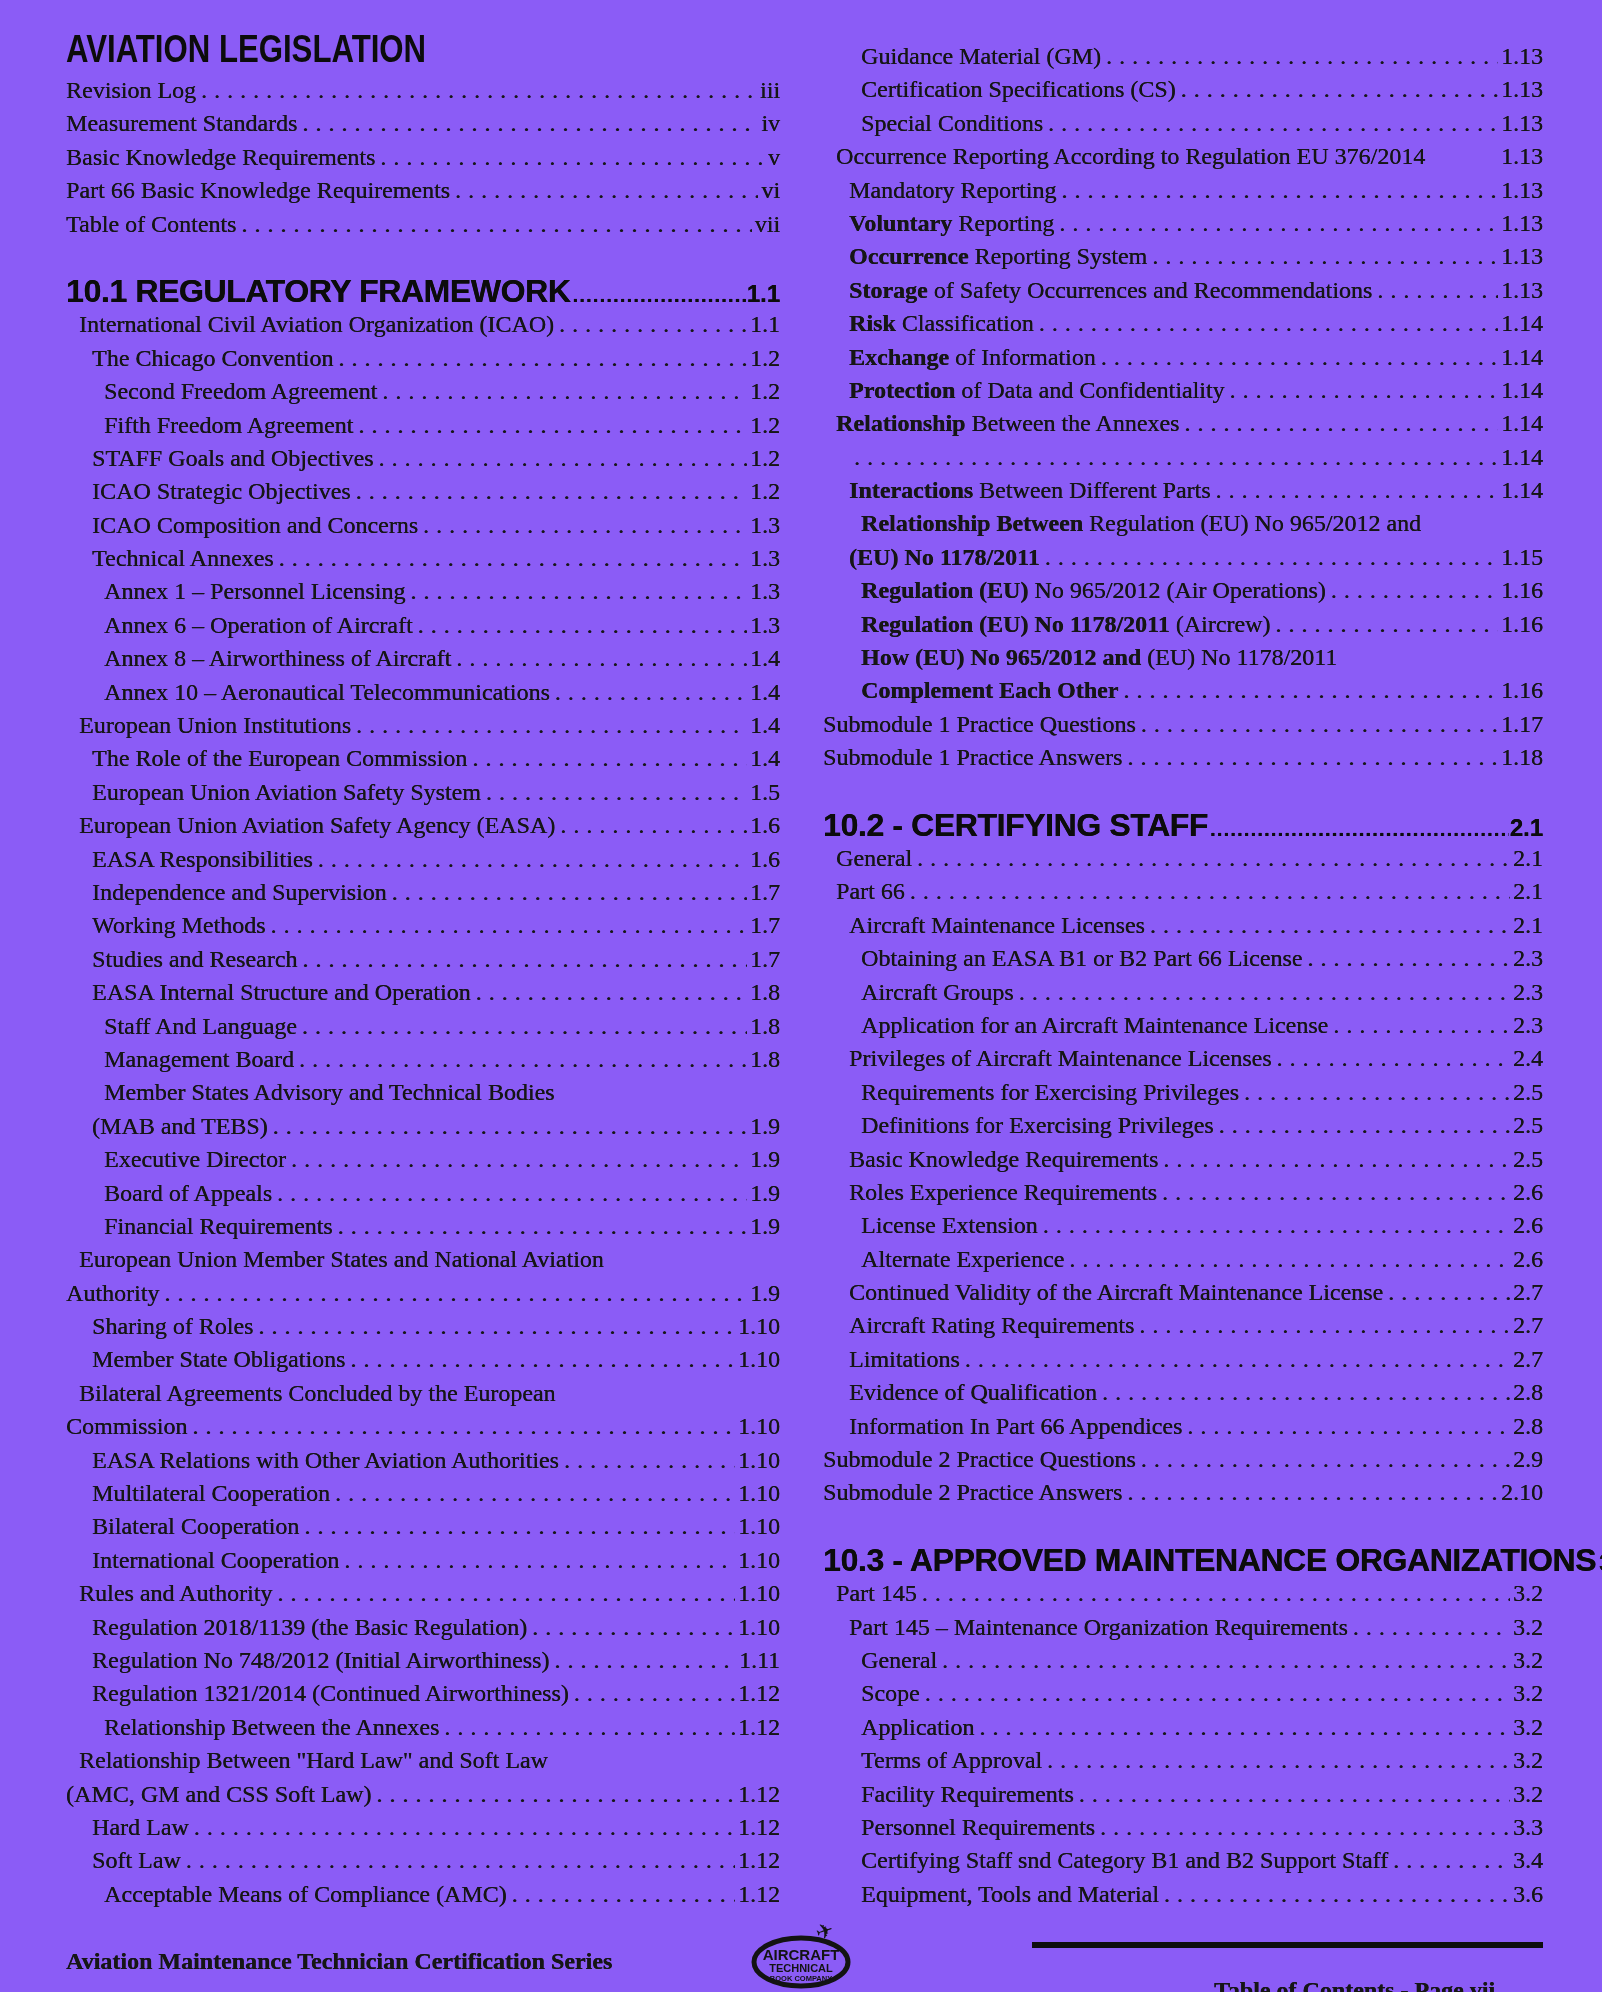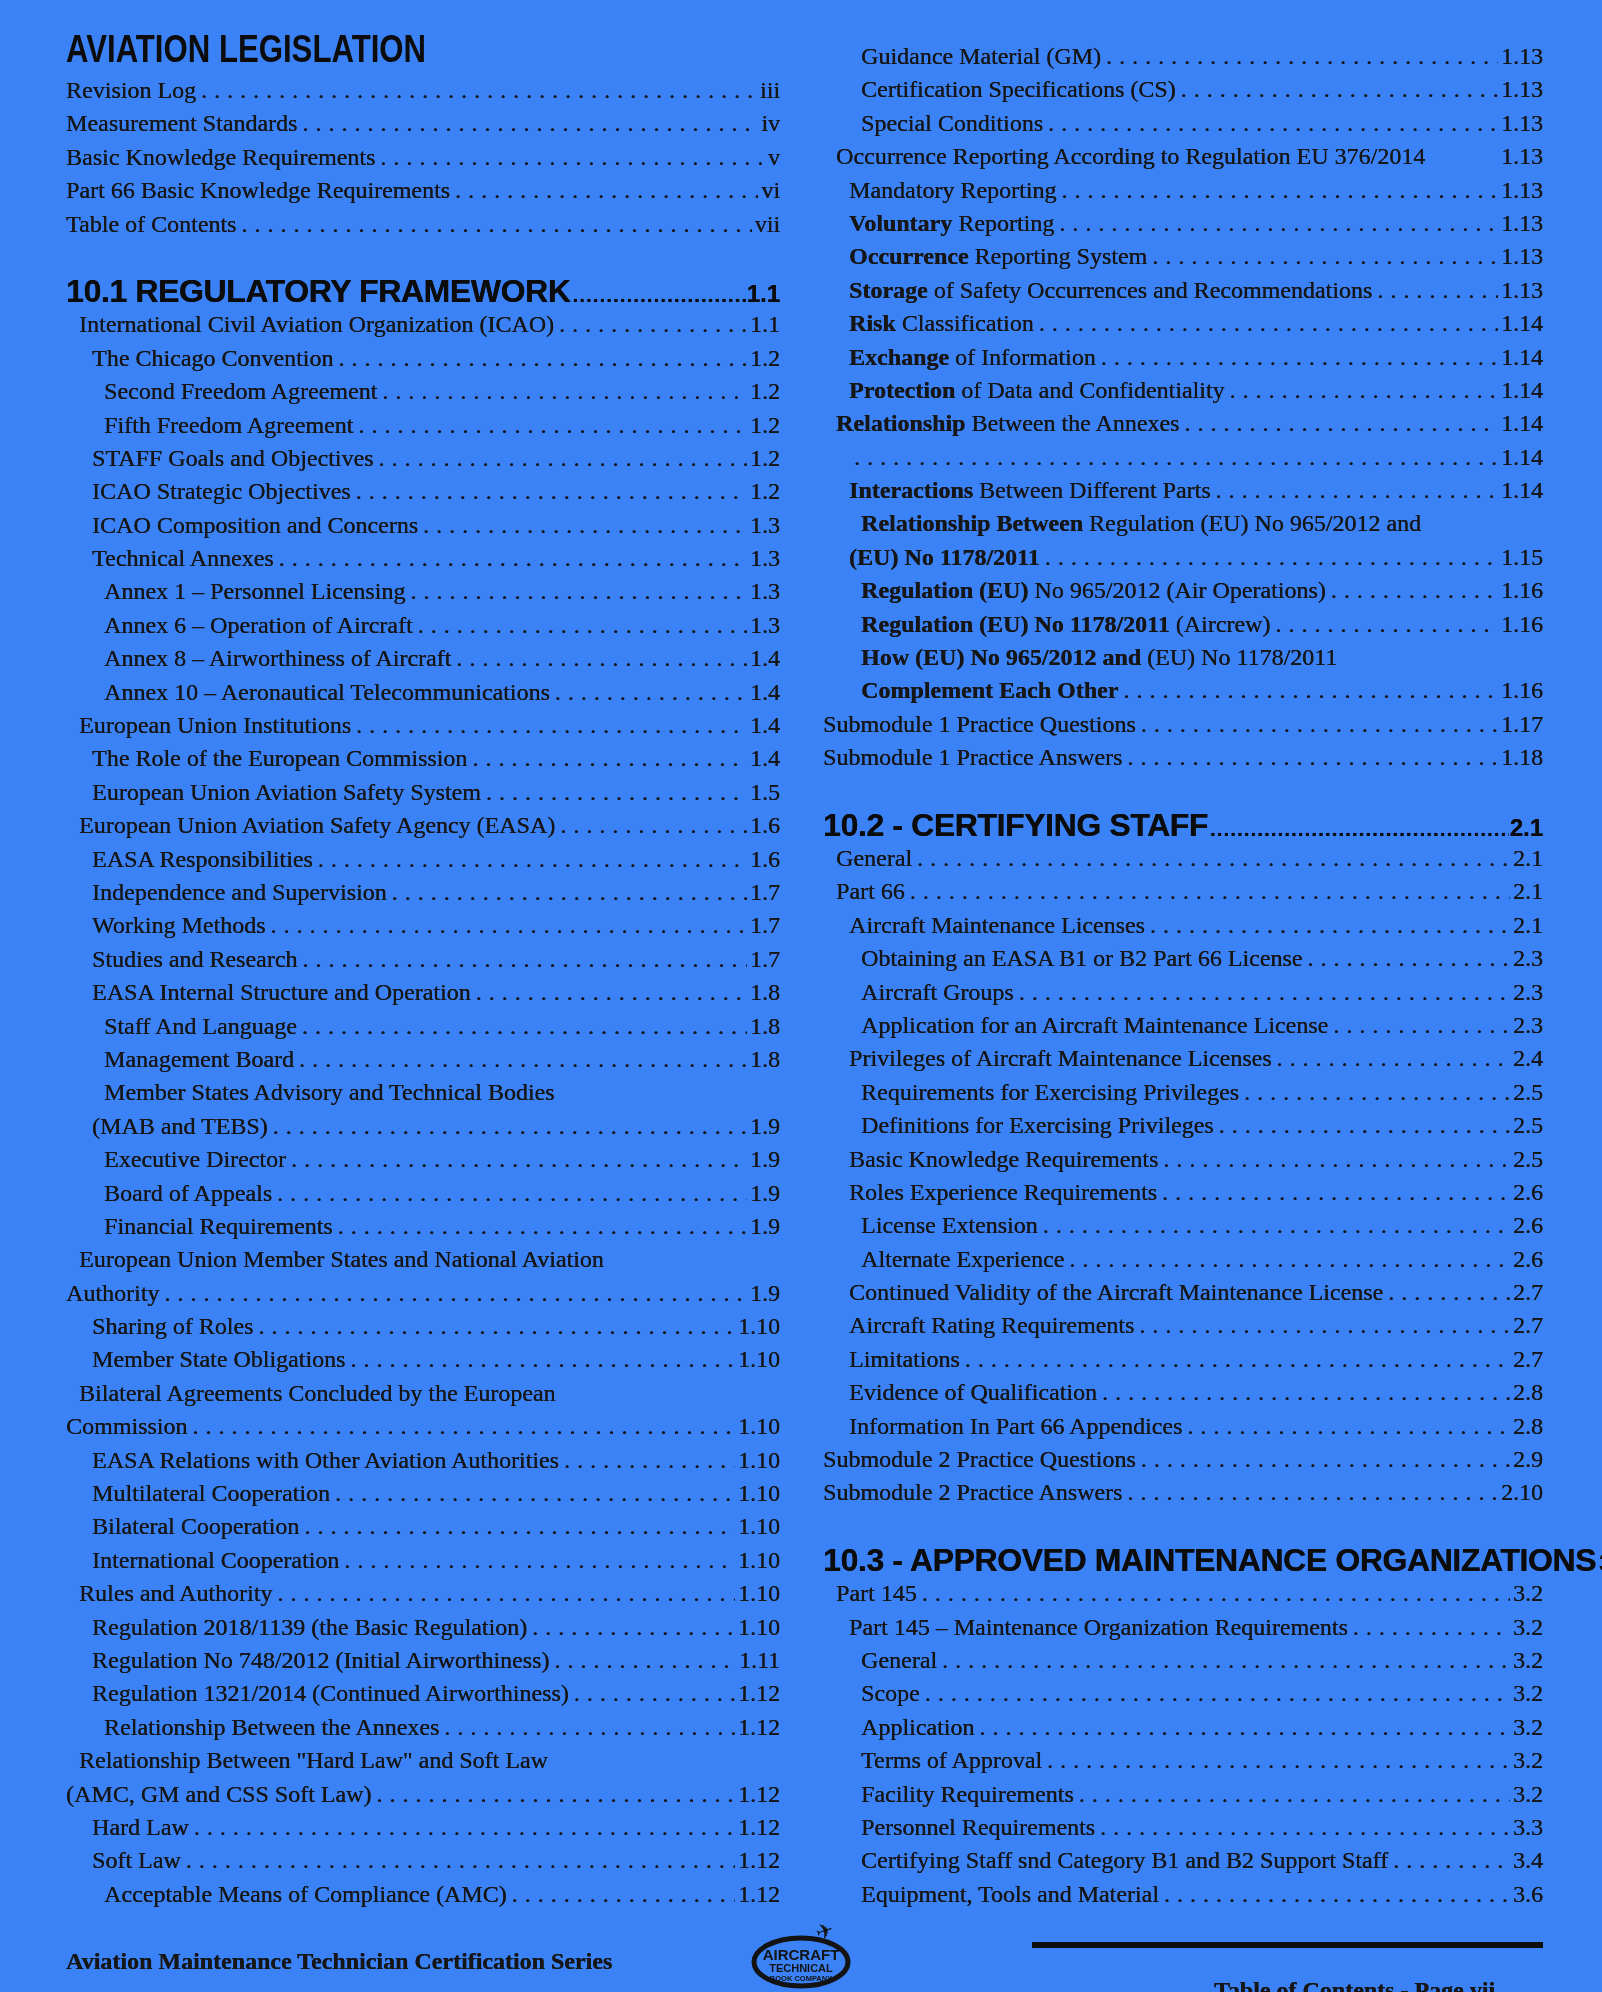--- a/index.html
+++ b/index.html
@@ -1,18 +1,18 @@
 <!DOCTYPE html>
 <html><head>
 <meta charset="utf-8">
 <style>
   html,body{margin:0;padding:0;background:#e8e8e6;}
   .sheet{
     position:relative;width:1602px;height:1992px;margin:0 auto;
-    background:#3b82f6;color:#161616;overflow:hidden;
+    background:#8b5cf6;color:#161616;overflow:hidden;
     font-family:"Liberation Serif", serif;
   }
   .col{position:absolute;}
   .col-left{left:66px;top:28px;width:714px;}
   .col-right{left:823px;top:40px;width:720px;}
   .doc-title{
     margin:0 0 6px 0;height:40px;
     font-family:"Liberation Sans", sans-serif;font-weight:bold;font-size:38px;
     letter-spacing:0px;white-space:nowrap;color:#0c0c0c;
   }

